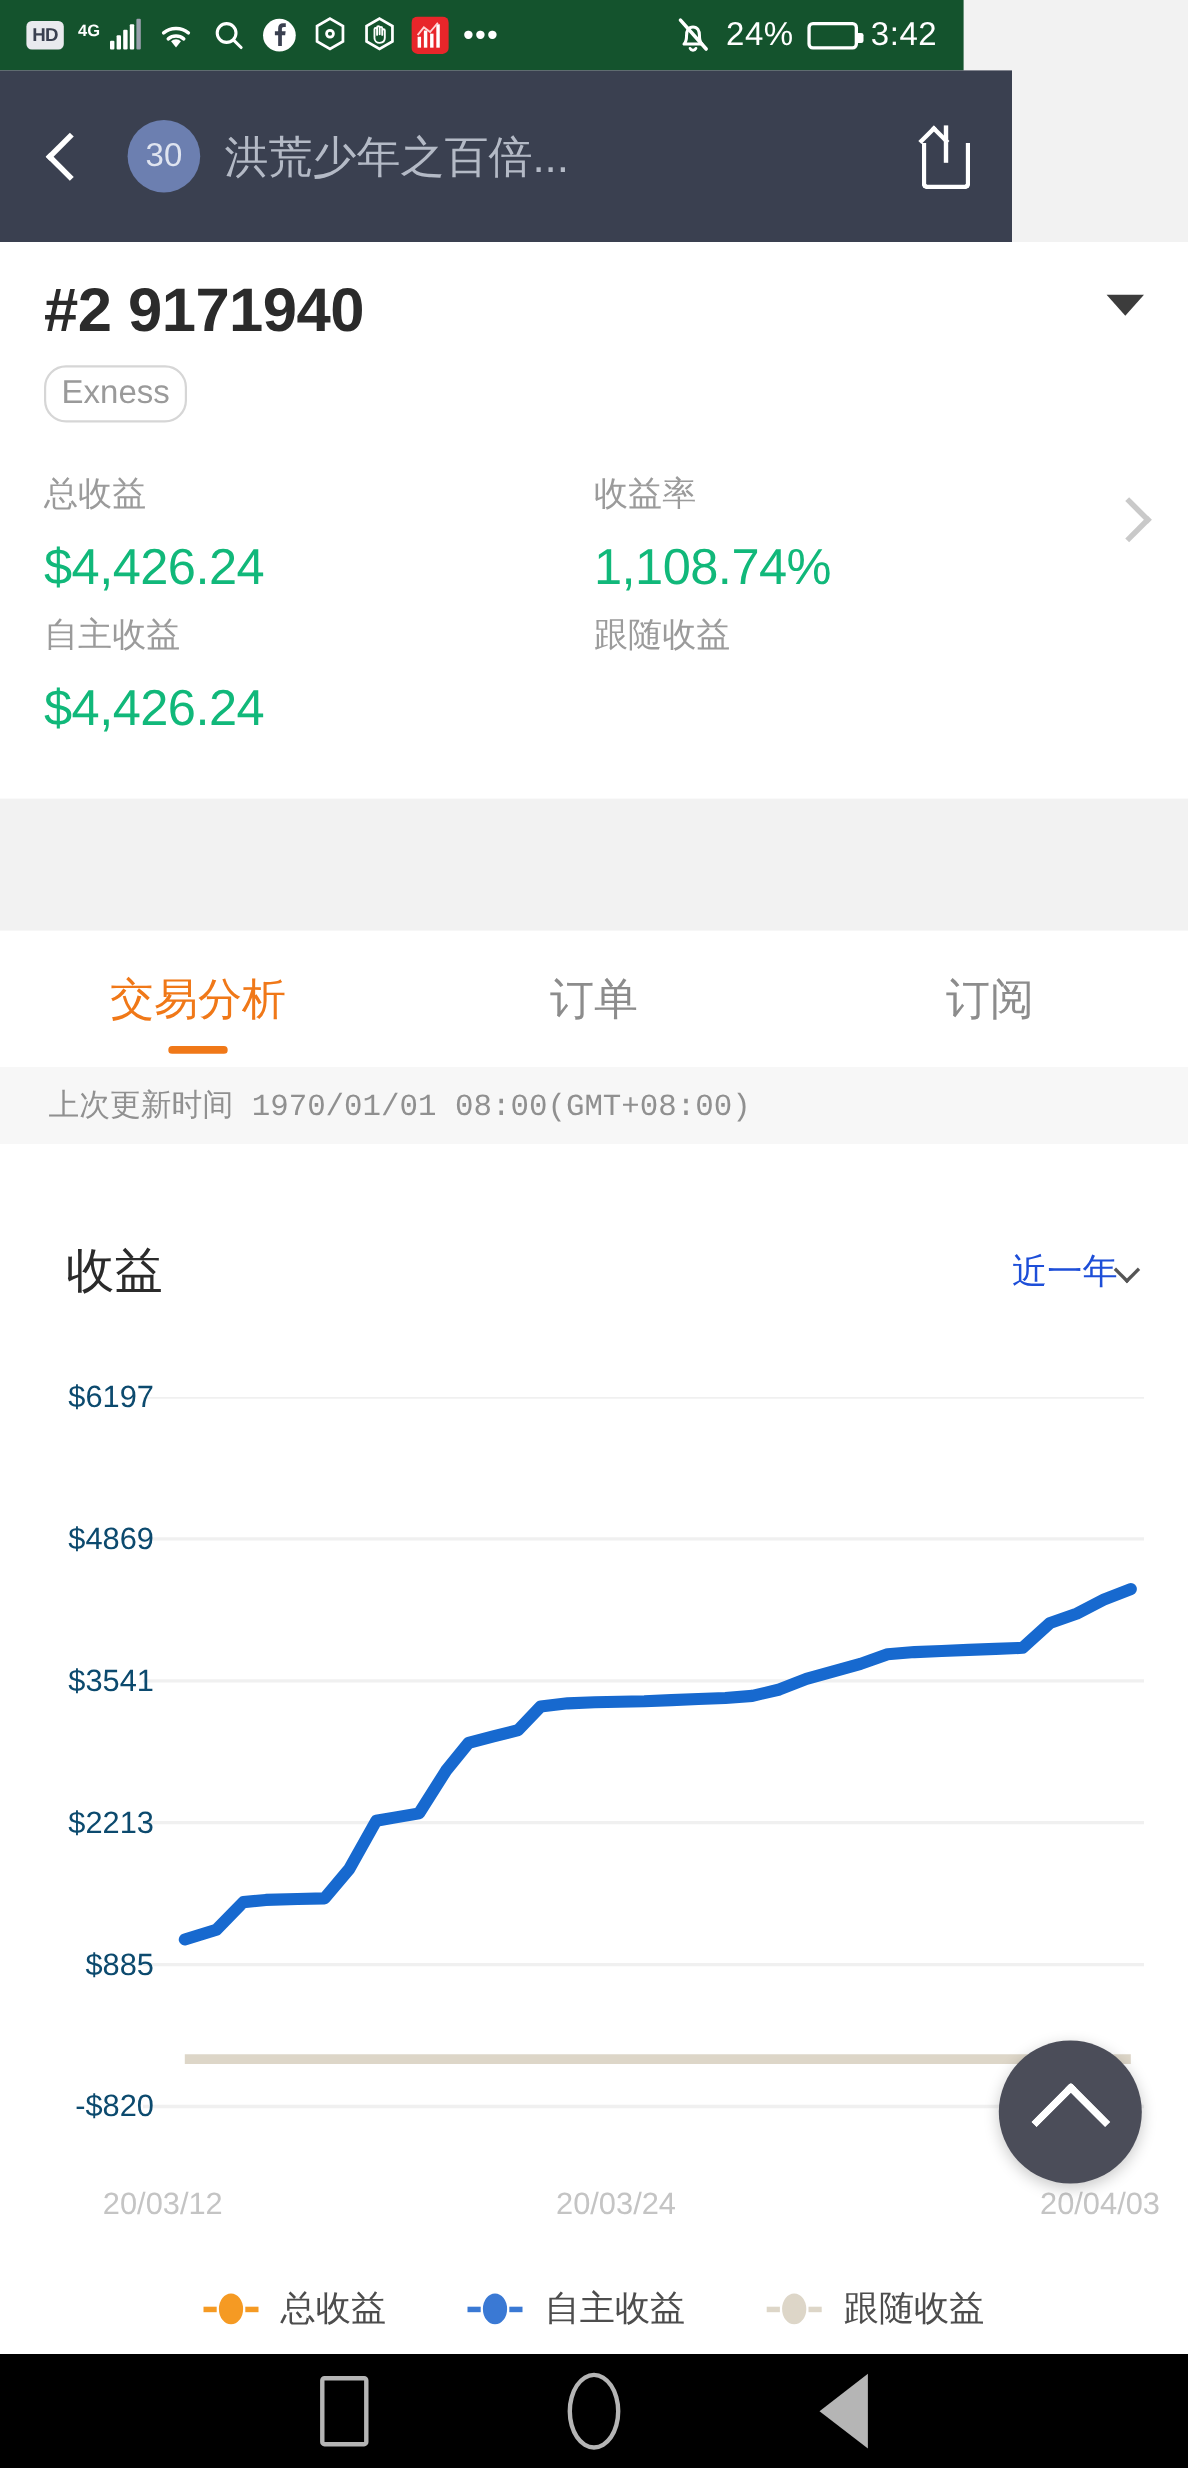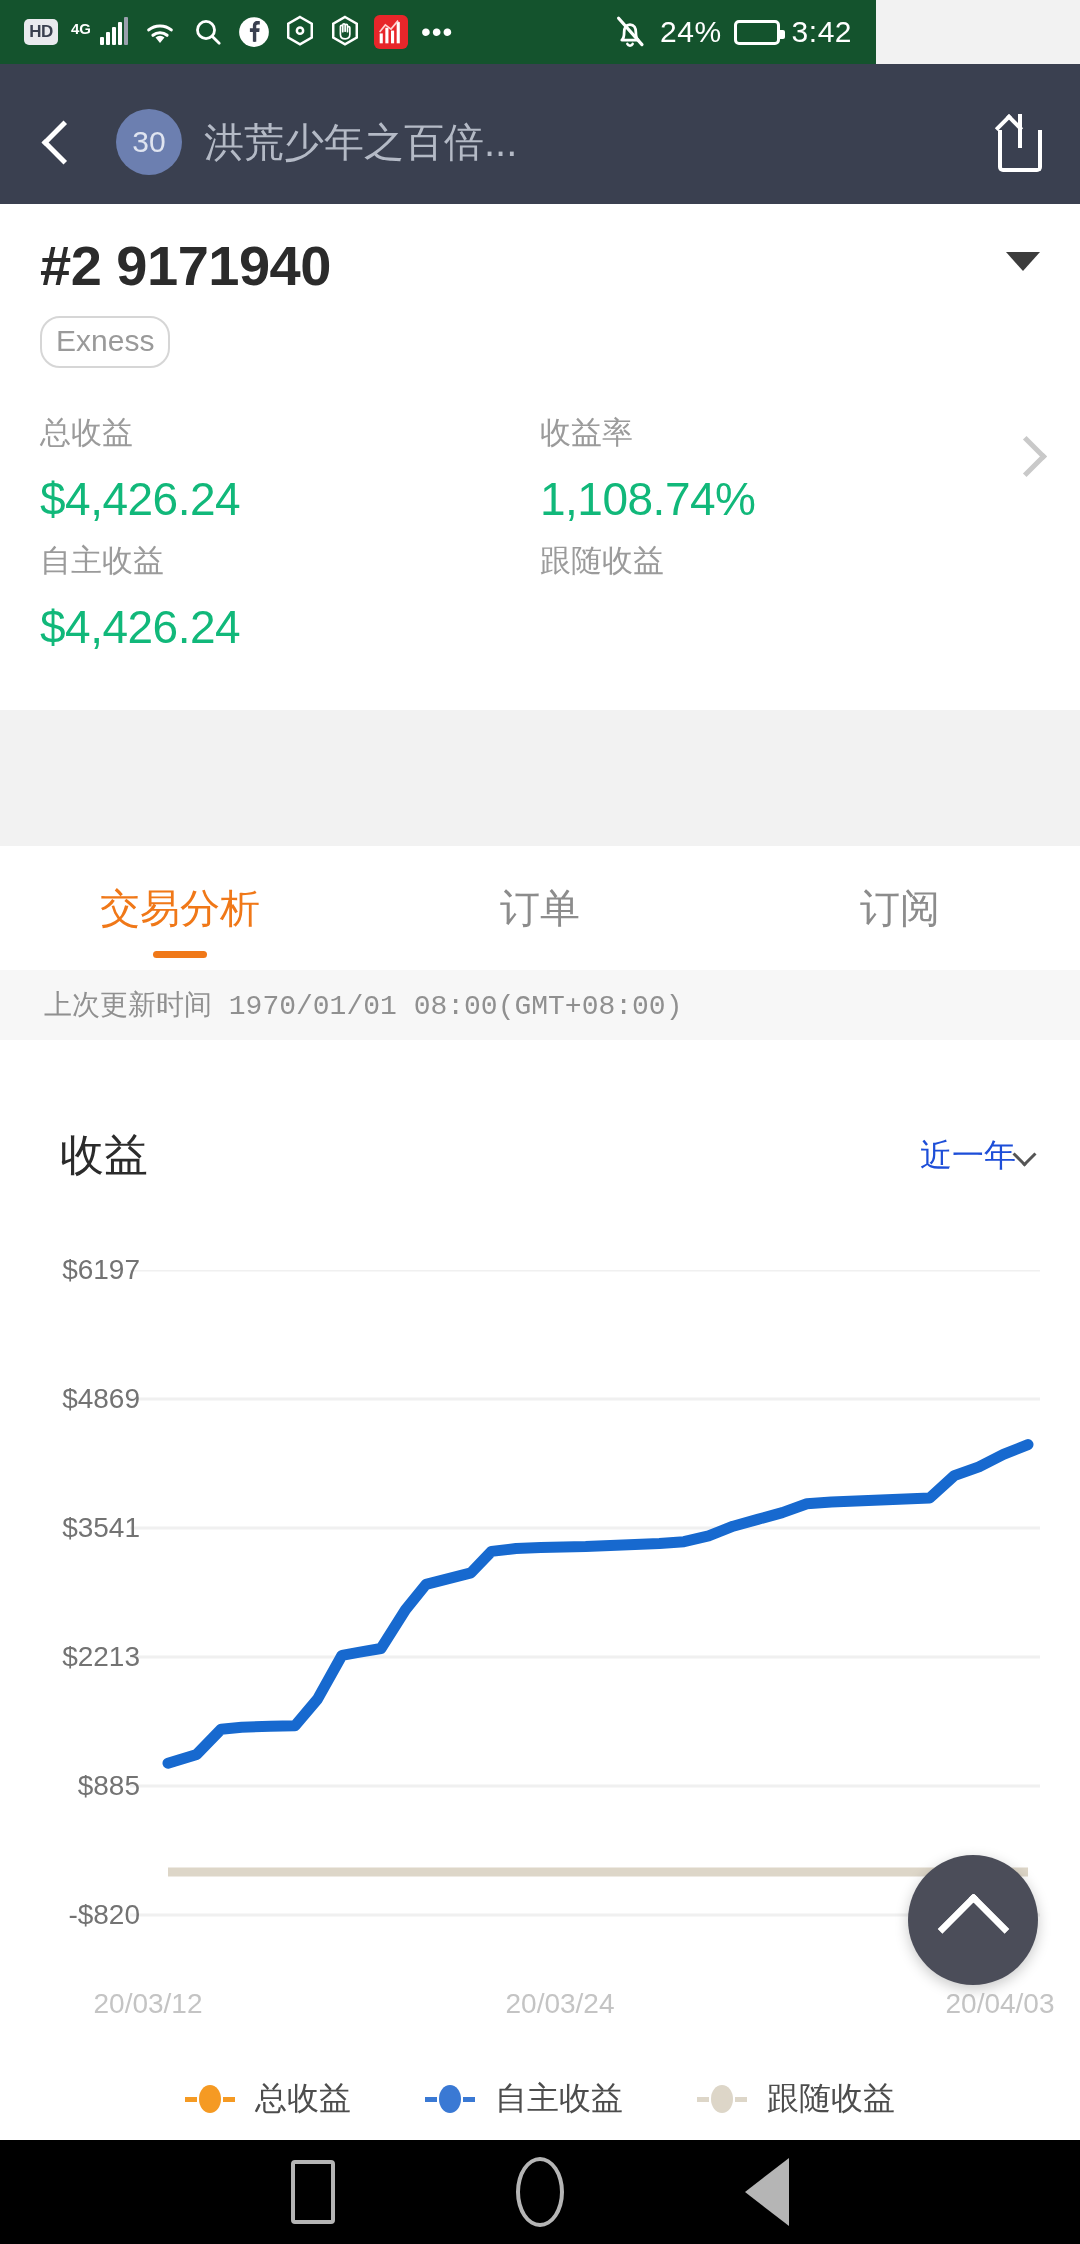--- a/index.html
+++ b/index.html
@@ -34,21 +34,21 @@
   .ic { display:flex; align-items:center; justify-content:center; }
   .batt-pct { font-size:30px; letter-spacing:0.5px; }
   .batt { width:46px; height:25px; border:3px solid #fff; border-radius:5px; position:relative; padding:3px; }
   .batt::after { content:""; position:absolute; right:-8px; top:7px; width:5px; height:9px; background:#fff; border-radius:0 2px 2px 0;}
   .batt-fill { height:100%; background:#fff; border-radius:1px; }
   .clock { font-size:30px; letter-spacing:0.5px; }
   .dots3 { font-size:28px; letter-spacing:1px; line-height:0.4; }
 
   
   .navbar {
-    position:absolute; left:0; top:64px; width:1080px; height:156px;
+    position:absolute; left:0; top:64px; width:920px; height:156px;
     background:#3a4050; display:flex; align-items:center; padding:0 34px;
   }
   .back-chev { width:46px; height:46px; position:relative; flex:0 0 auto; margin-right:36px; }
   .back-chev::before{
     content:""; position:absolute; left:14px; top:8px; width:26px; height:26px;
     border-left:5px solid #fff; border-bottom:5px solid #fff;
     transform:rotate(45deg);
   }
   .avatar {
     width:66px; height:66px; border-radius:50%; background:#6c7fb0;
@@ -61,21 +61,21 @@
   }
   .share-ic { width:52px; height:60px; position:relative; flex:0 0 auto; }
   .share-ic .bx { position:absolute; left:4px; top:18px; width:44px; height:42px;
     border:4px solid #fff; border-top:none; border-radius:0 0 5px 5px; }
   .share-ic .ar { position:absolute; left:24px; top:2px; width:4px; height:34px; background:#fff; }
   .share-ic .ar::before{ content:""; position:absolute; left:-9px; top:0px;
     width:16px; height:16px; border-left:4px solid #fff; border-top:4px solid #fff;
     transform:rotate(45deg); transform-origin:left top; }
 
   
-  .acct { position:absolute; left:0; top:204px; width:1080px; background:#fff; padding:34px 0 42px 0; }
+  .acct { position:absolute; left:0; top:220px; width:1080px; background:#fff; padding:34px 0 42px 0; }
   .acct-head { display:flex; align-items:flex-start; padding:0 40px; }
   .acct-id { font-size:56px; font-weight:bold; color:#2b2b2b; letter-spacing:-0.5px; line-height:1; }
   .caret-down { margin-left:auto; width:0;height:0;border-left:17px solid transparent;
     border-right:17px solid transparent;border-top:19px solid #3c3c3c; margin-top:14px; }
   .broker-tag {
     display:inline-block; margin:22px 0 0 40px; padding:5px 14px 7px 14px;
     border:2px solid #d6d6d6; border-radius:20px; color:#9a9a9a; font-size:30px; line-height:1.2;
   }
   .stats { display:flex; flex-wrap:wrap; margin-top:44px; padding:0 40px; position:relative; }
   .stat { width:50%; margin-bottom:14px; }
@@ -102,21 +102,21 @@
   .chart-card { position:absolute; left:0; top:1040px; width:1080px; height:1100px; background:#fff; }
   .chart-head { display:flex; align-items:center; padding:86px 44px 0 60px; }
   .chart-title { font-size:44px; color:#2b2b2b; }
   .period { margin-left:auto; display:flex; align-items:center; gap:0;
     font-size:32px; color:#1d4ed8; }
   .period .chev { width:20px;height:20px; position:relative; }
   .period .chev::before{ content:""; position:absolute; left:0;top:0;width:14px;height:14px;
     border-right:3px solid #555; border-bottom:3px solid #555; transform:rotate(45deg); }
   .plot { position:absolute; left:0; top:1270px; width:1080px; height:700px; }
   .ylabels { position:absolute; left:0; top:1270px; width:140px; height:700px; }
-  .ylabel { position:absolute; right:0; font-size:28px; color:#737373; transform:translateY(-50%);
+  .ylabel { position:absolute; right:0; font-size:28px; color:#0c4a6e; transform:translateY(-50%);
     white-space:nowrap; }
   .xlabels { position:absolute; left:0; top:1988px; width:1080px; font-size:28px; color:#c4c4c4; }
   .xlabel { position:absolute; transform:translateX(-50%); white-space:nowrap; }
 
   
   .fab { position:absolute; right:42px; top:1855px; width:130px; height:130px; border-radius:50%;
     background:#4b4d59; box-shadow:0 4px 14px rgba(0,0,0,0.22);
     display:flex; align-items:center; justify-content:center; }
   .fab::before{ content:""; width:44px; height:44px; border-left:7px solid #fff;
     border-top:7px solid #fff; transform:rotate(45deg) translate(6px,6px); border-radius:3px 0 0 0; }

